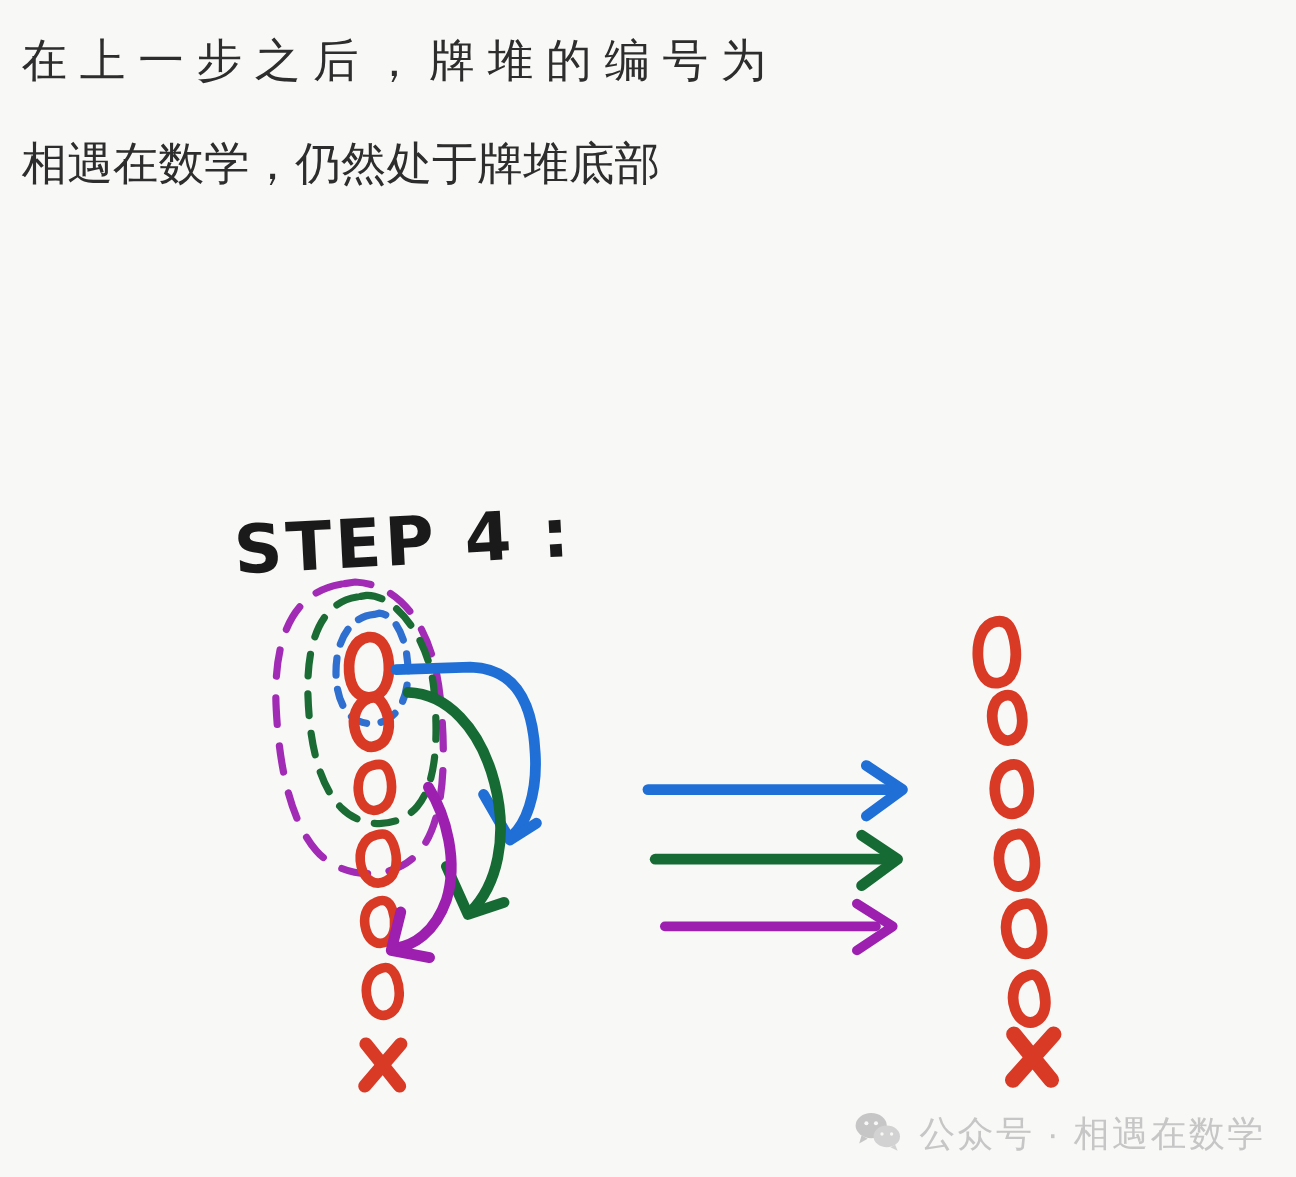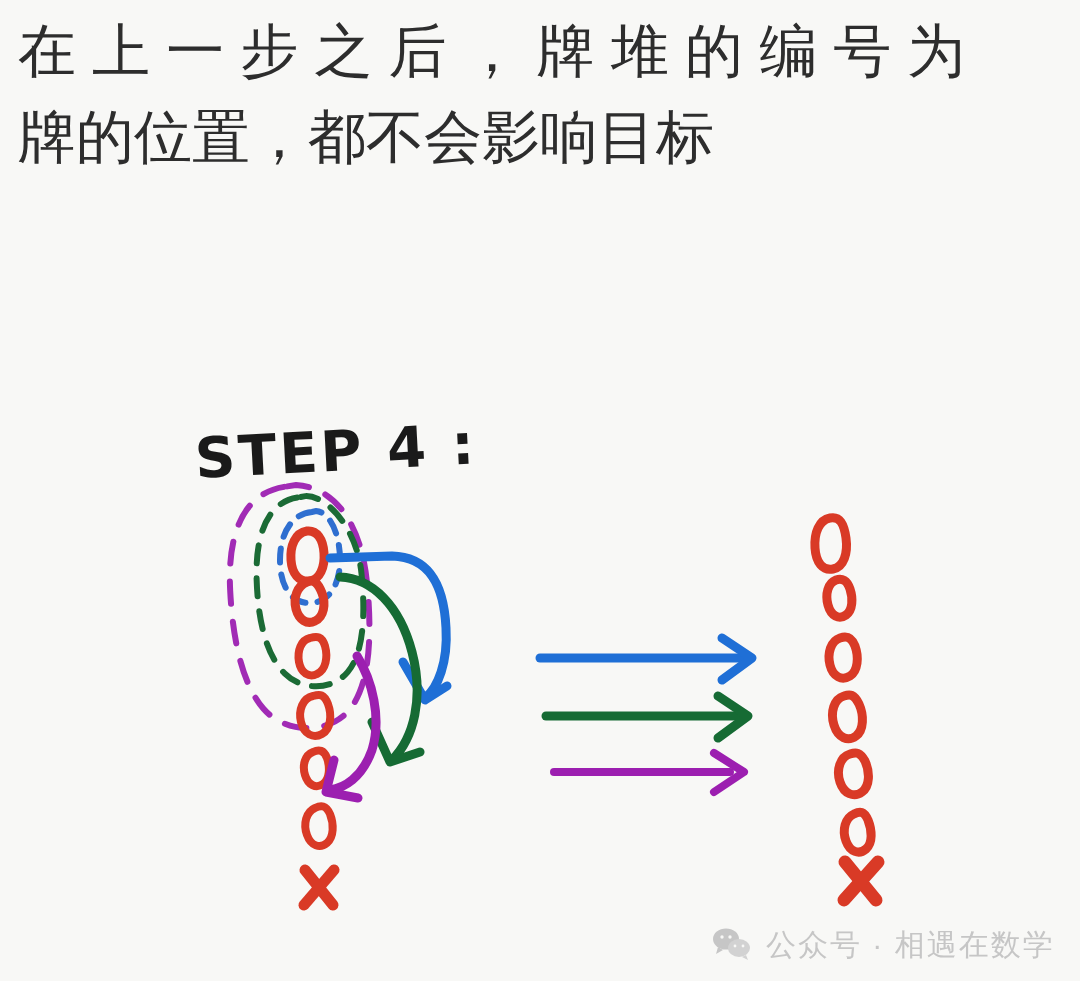--- a/index.html
+++ b/index.html
@@ -18,21 +18,21 @@
 
   
   #paragraph {
     position: absolute;
     left: 18px;
     top: 8px;
     width: 1048px;
   }
   .para-line {
     color: #2d2d2d;
-    font-size: 58px;
+    font-size: 38px;
     line-height: 86px;
     white-space: pre;
     letter-spacing: 0px;
   }
   .code-emph {
     font-weight: bold;
     letter-spacing: -1px;
   }
 
   
@@ -62,21 +62,21 @@
     letter-spacing: 2px;
     color: #c6c6c6;
     white-space: pre;
   }
 </style>
 </head>
 <body>
 
 <div id="paragraph">
   <div class="para-line">在 上 一 步 之 后 ， 牌 堆 的 编 号 为</div>
-  <div class="para-line">牌的位置，都不会影响目标</div>
+  <div class="para-line">相遇在数学，仍然处于牌堆底部</div>
 </div>
 
 <div id="figure">
 <svg width="1080" height="540" viewBox="0 0 1080 540" xmlns="http://www.w3.org/2000/svg">
 
   <g>
     <text x="196" y="88" font-family="'DejaVu Sans',sans-serif" font-size="56" font-weight="bold" fill="#1a1a1a" letter-spacing="3" transform="rotate(-3 196 88)">STEP 4 :</text>
   </g>
 
   <g>

